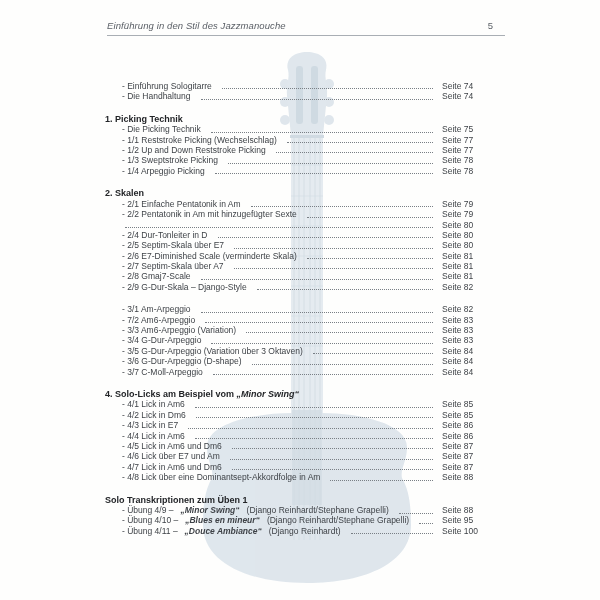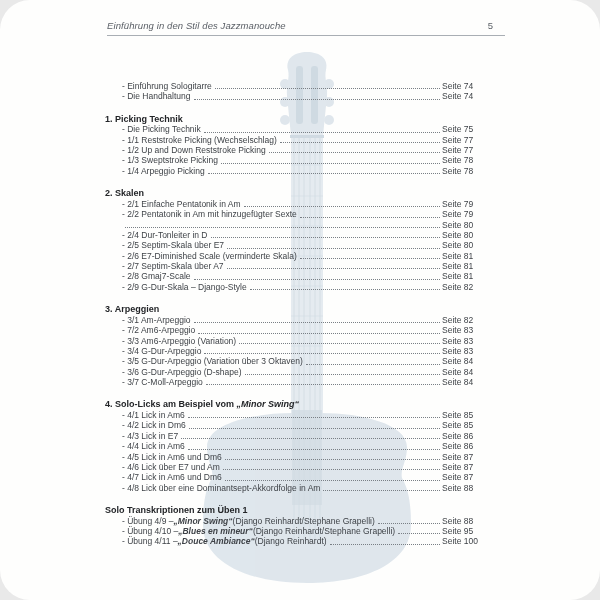--- a/index.html
+++ b/index.html
@@ -1,20 +1,19 @@
 <!DOCTYPE html>
 <html><head>
 <meta charset="utf-8">
 <style>
   html,body{margin:0;padding:0;background:#e9e9e9;}
   .screenshot{
     position:relative;width:600px;height:600px;overflow:hidden;
     background:#fefefd;
     font-family:"Liberation Sans", sans-serif;
-    border-radius:30px;
     -webkit-font-smoothing:antialiased;
   }
   
   .page-header{
     position:absolute;left:107px;top:20px;width:398px;
     display:flex;justify-content:space-between;align-items:flex-end;
     border-bottom:1px solid #a9aeb4;padding-bottom:4px;
   }
   .page-header .running-title{
     font-style:italic;font-size:9.5px;color:#5a5f66;letter-spacing:.1px;
@@ -32,21 +31,21 @@
   }
   .toc-section{margin-top:12px;}
   .toc-section:first-child{margin-top:0;}
   .sec-heading{
     font-size:9px;font-weight:bold;color:#232528;line-height:10.5px;
     white-space:nowrap;
   }
   .sec-heading .hd-italic{font-style:italic;}
   .toc-row{
     display:flex;align-items:flex-end;line-height:10.4px;height:10.4px;
-    white-space:nowrap;padding-left:17px;
+    white-space:nowrap;padding-left:17px;gap:7px;
   }
   .toc-row .t{
     font-size:8.5px;color:#3e4247;flex:0 0 auto;
   }
   .toc-row .t-italic{
     font-size:8.5px;color:#3e4247;font-style:italic;font-weight:bold;flex:0 0 auto;
   }
   .toc-row .leader{
     flex:1 1 auto;border-bottom:1px dotted #797f85;
     margin:0 2px 2px 3px;min-width:8px;
@@ -200,21 +199,20 @@
           <span class="leader"></span>
           <span class="pg">Seite 81</span>
         </div>
         <div class="toc-row">
           <span class="t">- 2/9 G-Dur-Skala – Django-Style</span>
           <span class="leader"></span>
           <span class="pg">Seite 82</span>
         </div>
       </div>
       <div class="toc-section">
-        <div class="sec-heading"><span>3. Arpeggien</span></div>
         <div class="toc-row">
           <span class="t">- 3/1 Am-Arpeggio</span>
           <span class="leader"></span>
           <span class="pg">Seite 82</span>
         </div>
         <div class="toc-row">
           <span class="t">- 7/2 Am6-Arpeggio</span>
           <span class="leader"></span>
           <span class="pg">Seite 83</span>
         </div>

